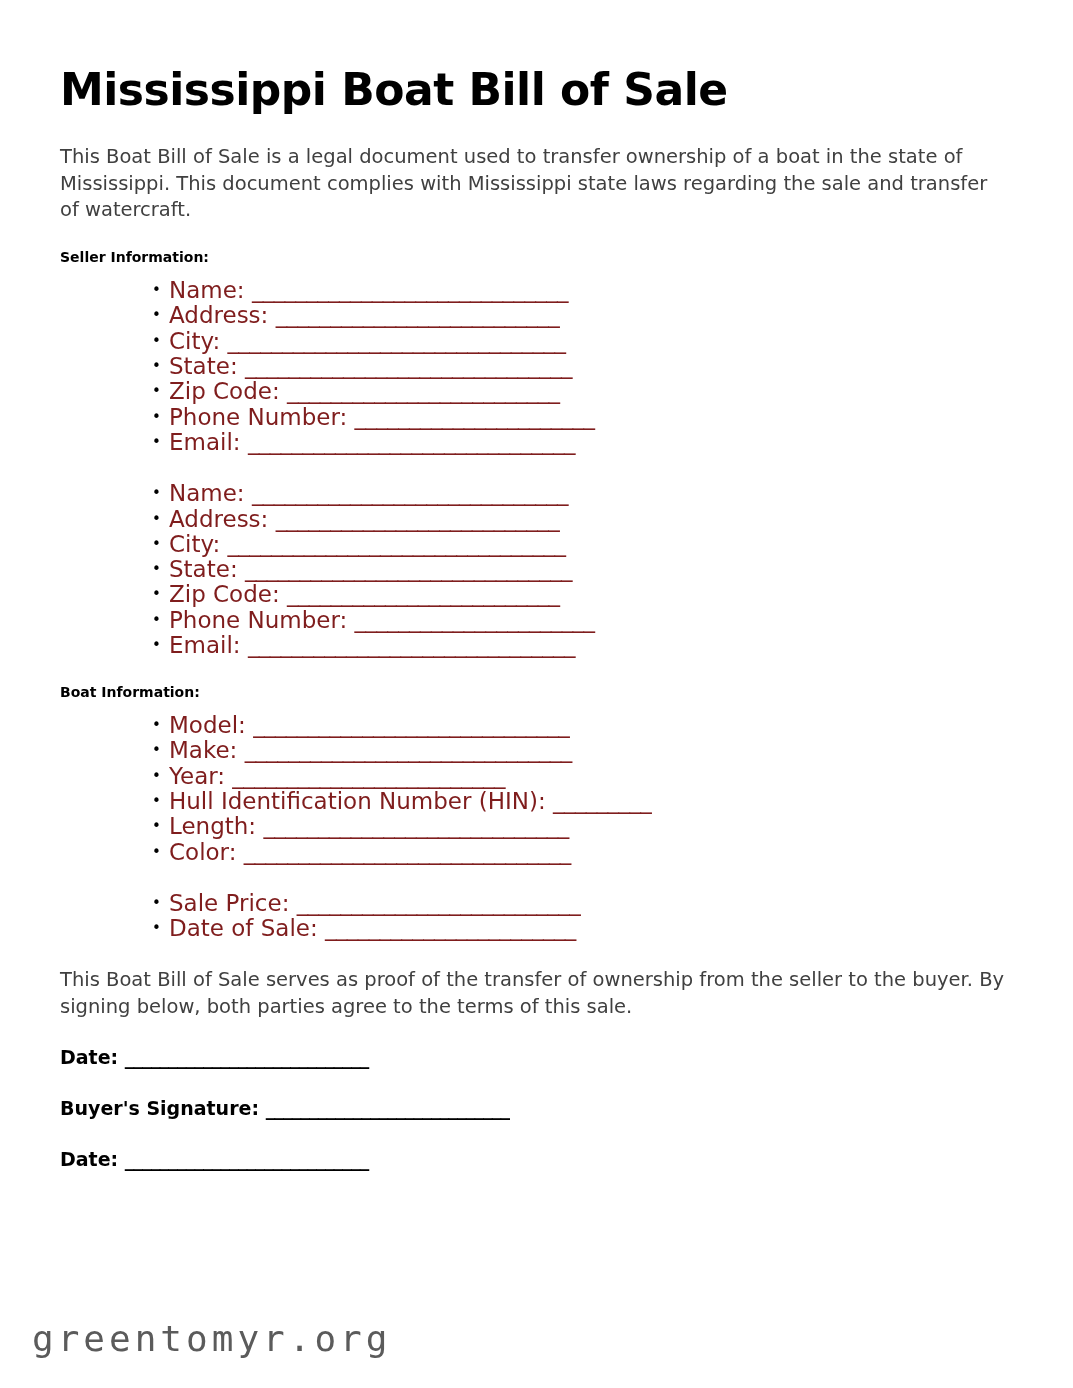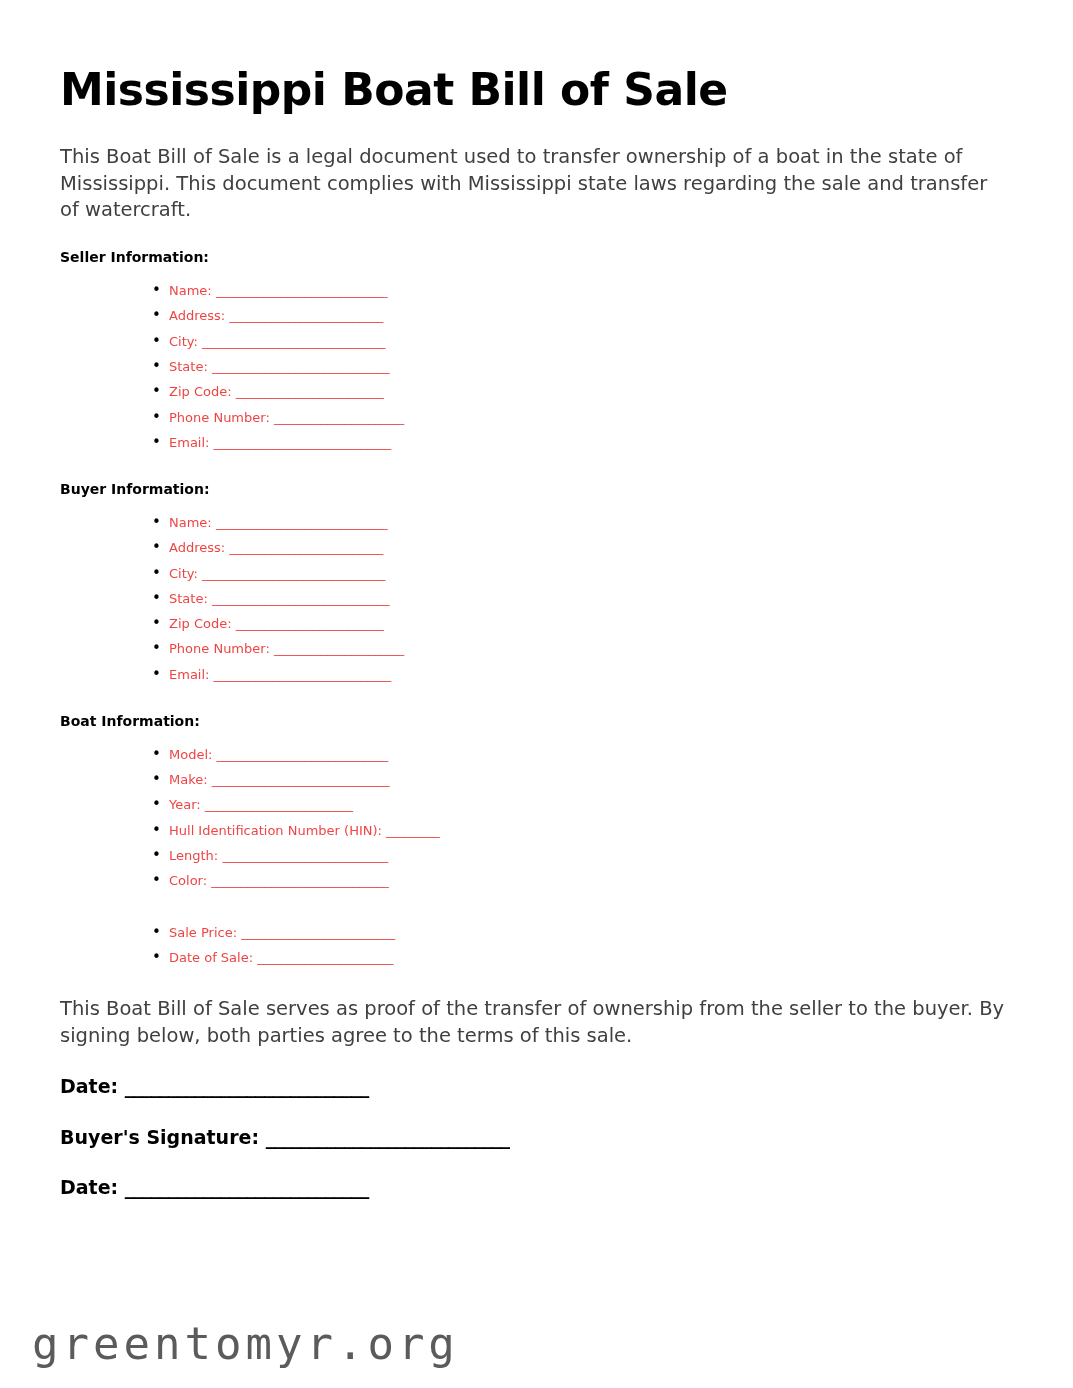--- a/index.html
+++ b/index.html
@@ -47,25 +47,25 @@
     line-height: 1.2;
     color: #000;
   }
   ul.field-list {
     list-style: none;
     margin: 0 0 26px 0;
     padding: 0;
   }
   ul.field-list li {
     position: relative;
-    font-size: 13px;
+    font-size: 23px;
     line-height: 25.3px;
     padding-left: 109px;
     white-space: nowrap;
-    color: #ef4444;
+    color: #7f1d1d;
   }
   ul.field-list li::before {
     content: "\2022";
     position: absolute;
     left: 92px;
     top: 0;
     font-size: 15px;
     line-height: 25.3px;
     color: #000;
   }
@@ -85,21 +85,21 @@
   }
   .sig-row .fill-line {
     font-weight: bold;
     letter-spacing: -0.8px;
   }
   .watermark {
     position: absolute;
     left: 32px;
     top: 1318px;
     font-family: "DejaVu Sans Mono", "Liberation Mono", monospace;
-    font-size: 44px;
+    font-size: 36px;
     letter-spacing: 4px;
     color: #5b5b5b;
     white-space: nowrap;
     user-select: none;
   }
 </style>
 </head>
 <body>
 
 <div class="page">
@@ -112,21 +112,20 @@
   <ul class="field-list">
     <li><span>Name:</span> <span class="fill-line">_____________________________</span></li>
     <li><span>Address:</span> <span class="fill-line">__________________________</span></li>
     <li><span>City:</span> <span class="fill-line">_______________________________</span></li>
     <li><span>State:</span> <span class="fill-line">______________________________</span></li>
     <li><span>Zip Code:</span> <span class="fill-line">_________________________</span></li>
     <li><span>Phone Number:</span> <span class="fill-line">______________________</span></li>
     <li><span>Email:</span> <span class="fill-line">______________________________</span></li>
   </ul>
 
-  <h2 class="section-heading">Buyer Information:</h2>
   <ul class="field-list">
     <li><span>Name:</span> <span class="fill-line">_____________________________</span></li>
     <li><span>Address:</span> <span class="fill-line">__________________________</span></li>
     <li><span>City:</span> <span class="fill-line">_______________________________</span></li>
     <li><span>State:</span> <span class="fill-line">______________________________</span></li>
     <li><span>Zip Code:</span> <span class="fill-line">_________________________</span></li>
     <li><span>Phone Number:</span> <span class="fill-line">______________________</span></li>
     <li><span>Email:</span> <span class="fill-line">______________________________</span></li>
   </ul>
 

